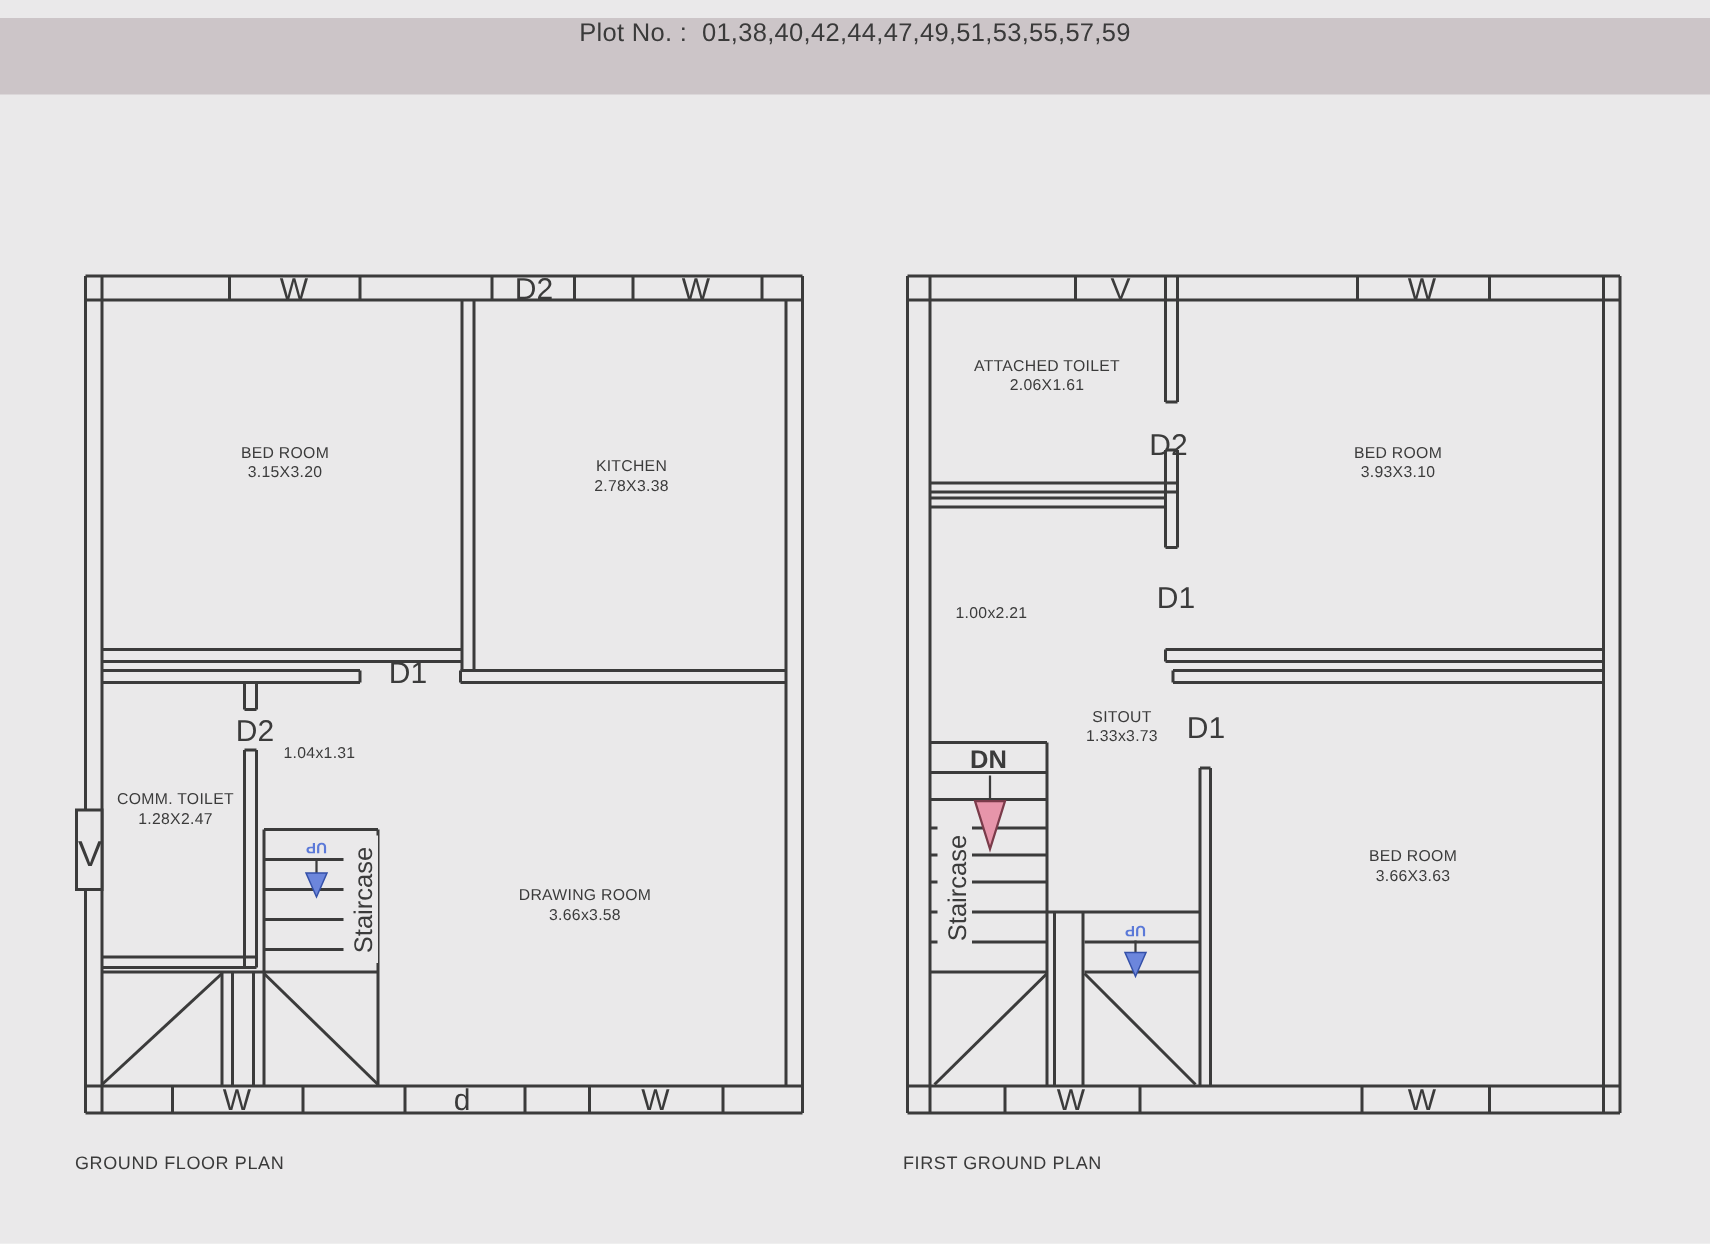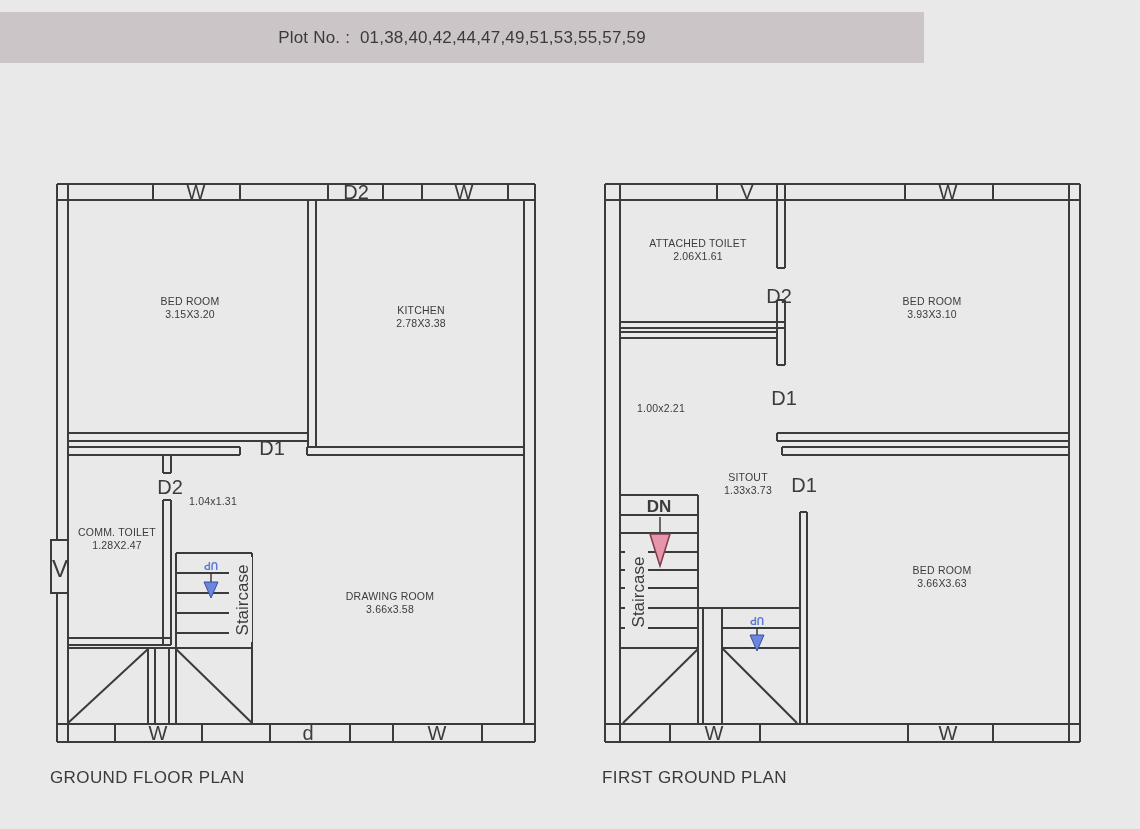--- a/index.html
+++ b/index.html
@@ -1,22 +1,22 @@
 <!DOCTYPE html>
 <html><head>
 <meta charset="utf-8">
 <style>
   html,body{margin:0;padding:0;}
   .page{position:relative;width:1140px;height:829px;background:#eae9ea;overflow:hidden;
         font-family:"Liberation Sans",sans-serif;}
-  .header-bar{position:absolute;left:0;top:12px;width:924px;height:51px;background:#ccc5c8;
-        display:flex;align-items:center;justify-content:center;}
+  .header-bar{position:absolute;left:0;top:12px;width:1140px;height:51px;background:#ccc5c8;
+        display:flex;justify-content:center;}
   .header-bar span{font-size:17px;color:#3a3a3a;letter-spacing:0.2px;white-space:pre;}
   .plan-svg{position:absolute;left:0;top:0;}
-  .floor-title{position:absolute;top:768px;font-size:17px;color:#3a3a3a;letter-spacing:0.4px;}
+  .floor-title{position:absolute;top:768px;font-size:12px;color:#3a3a3a;letter-spacing:0.4px;}
   .floor-title.ground{left:50px;}
   .floor-title.first{left:602px;}
   .logo{position:absolute;left:928px;top:740px;width:184px;text-align:center;line-height:1;}
   .logo-brand{font-family:"DejaVu Serif",serif;font-weight:bold;font-size:40px;color:#b23b44;
         letter-spacing:1px;}
   .logo-sub{font-family:"DejaVu Serif",serif;font-style:italic;font-size:29px;color:#8d8d8d;
         margin-top:2px;margin-left:14px;}
   
   text{fill:#3b3b3b;font-family:"Liberation Sans",sans-serif;}
   .room-label{font-size:10.5px;letter-spacing:0.2px;text-anchor:middle;}

